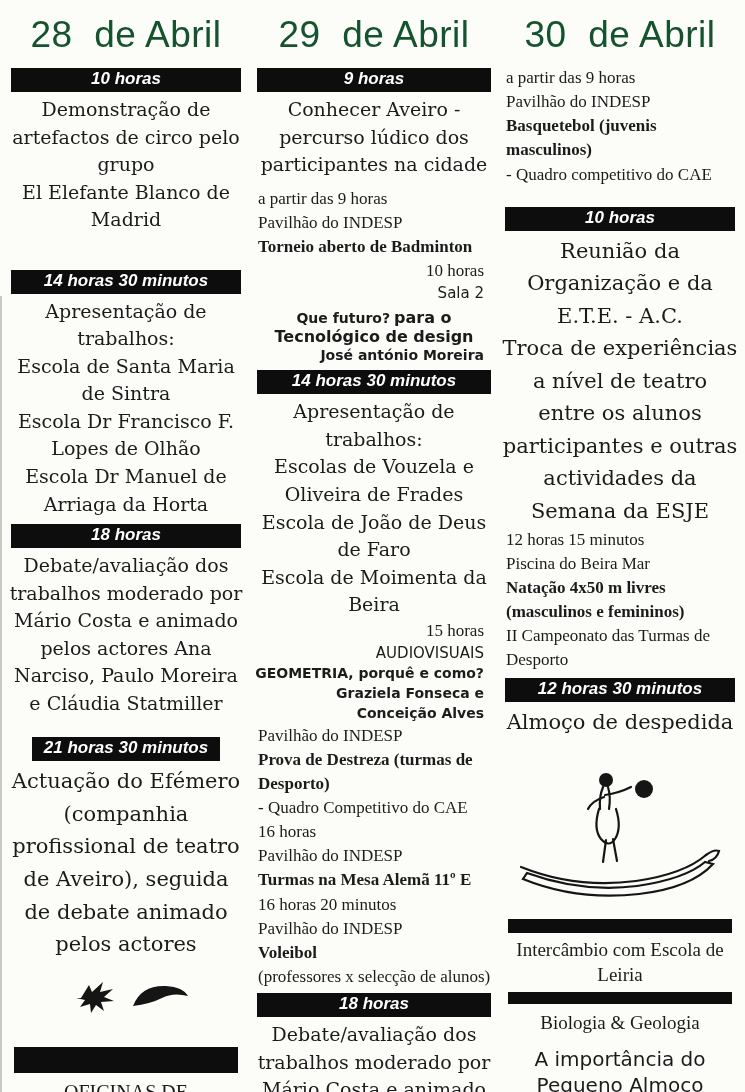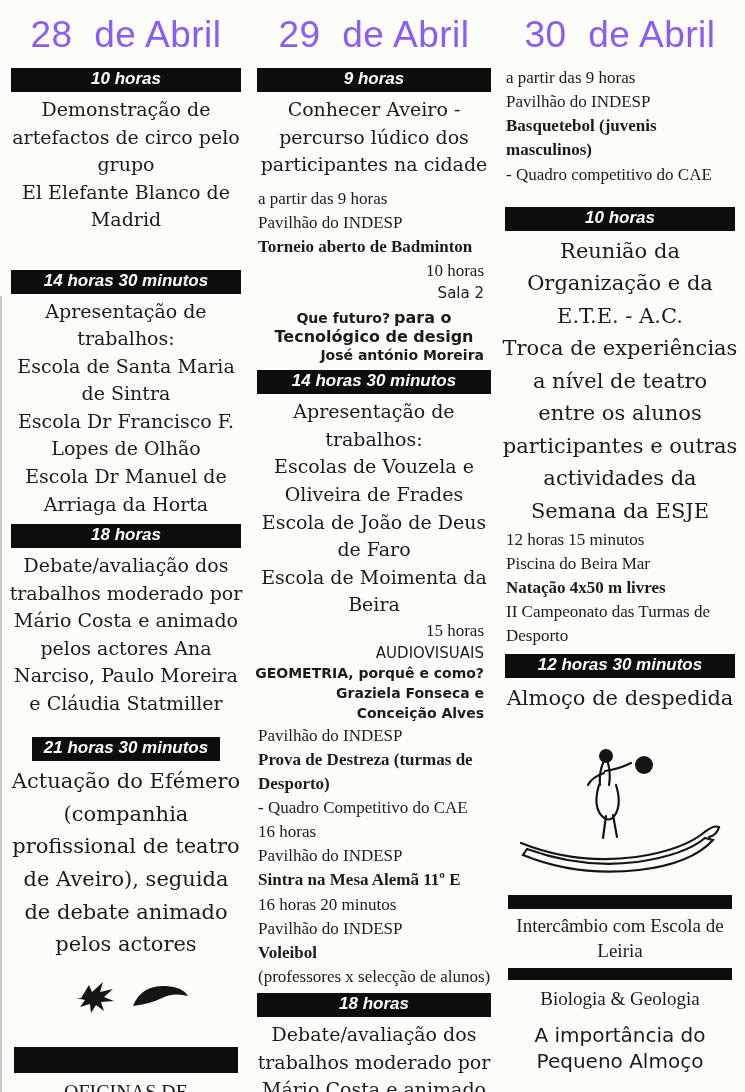--- a/index.html
+++ b/index.html
@@ -3,21 +3,21 @@
 <meta charset="utf-8">
 <style>
   html,body{margin:0;padding:0;}
   .page{position:relative;width:745px;height:1092px;background:#fcfcf9;overflow:hidden;
         font-family:"Liberation Serif",serif;color:#1b1b1b;}
   .col{position:absolute;top:0;}
   .col1{left:6px;width:240px;}
   .col2{left:252px;width:244px;}
   .col3{left:500px;width:240px;}
 
-  .t{font-family:"Liberation Sans",sans-serif;font-size:37px;color:#8b5cf6;text-align:center;
+  .t{font-family:"Liberation Sans",sans-serif;font-size:37px;color:#14532d;text-align:center;
      margin-top:14px;white-space:pre-wrap;letter-spacing:.5px;}
   .bn{background:#0d0d0d;color:#fff;font-family:"Liberation Sans",sans-serif;font-weight:700;
       font-style:italic;font-size:17px;text-align:center;padding:1px 0 3px;margin:6px 5px 4px;}
   .bn.narrow{margin-left:26px;margin-right:26px;}
   .it{font-family:"DejaVu Serif",serif;font-size:19px;line-height:1.45;
       text-align:center;padding:0 2px;}
   .itl{font-size:21px;line-height:1.55;}
   .up{font-style:normal;}
   .sl{font-size:17px;line-height:1.42;text-align:left;padding-left:6px;}
   .b{font-weight:700;}
@@ -99,21 +99,21 @@
     <div class="sl r">15 horas</div>
     <div class="sl r sans sz15">AUDIOVISUAIS</div>
     <div class="sl r sans b sz14">GEOMETRIA, porquê e como?</div>
     <div class="sl r sans b sz14">Graziela Fonseca e Conceição Alves</div>
 
     <div class="sl">Pavilhão do INDESP</div>
     <div class="sl b">Prova de Destreza  (turmas de Desporto)</div>
     <div class="sl">- Quadro Competitivo do CAE</div>
     <div class="sl">16 horas</div>
     <div class="sl">Pavilhão do INDESP</div>
-    <div class="sl b">Sintra na Mesa Alemã  11º E</div>
+    <div class="sl b">Turmas na Mesa Alemã  11º E</div>
     <div class="sl">16 horas 20 minutos</div>
     <div class="sl">Pavilhão do INDESP</div>
     <div class="sl b">Voleibol</div>
     <div class="sl">(professores x selecção de alunos)</div>
 
     <div class="bn mt4">18 horas</div>
     <div class="it">Debate/avaliação dos trabalhos moderado por Mário Costa e animado pelos actores Ana Narciso, Paulo Moreira e Cláudia Statmiller</div>
 
   </div>
 
@@ -125,20 +125,21 @@
     <div class="sl b">Basquetebol (juvenis masculinos)</div>
     <div class="sl">- Quadro competitivo do CAE</div>
 
     <div class="bn mt20">10  horas</div>
     <div class="it itl">Reunião da Organização e da E.T.E. - A.C.</div>
     <div class="it itl">Troca de experiências a nível de teatro entre os alunos participantes e outras actividades da Semana da ESJE</div>
 
     <div class="sl">12 horas 15 minutos</div>
     <div class="sl">Piscina do Beira Mar</div>
     <div class="sl b">Natação 4x50 m livres</div>
+    <div class="sl b">(masculinos e femininos)</div>
     <div class="sl">II Campeonato das Turmas de Desporto</div>
 
     <div class="bn mt6">12 horas 30 minutos</div>
     <div class="it itl">Almoço de despedida</div>
 
     <div class="ctr mt16">
       <svg width="215" height="150" viewBox="0 0 215 150" aria-hidden="true">
         <circle cx="131" cy="34" r="9" fill="#151515"></circle>
         <circle cx="93" cy="25" r="7" fill="#151515"></circle>
         <g stroke="#151515" stroke-width="2.2" fill="none" stroke-linecap="round">

